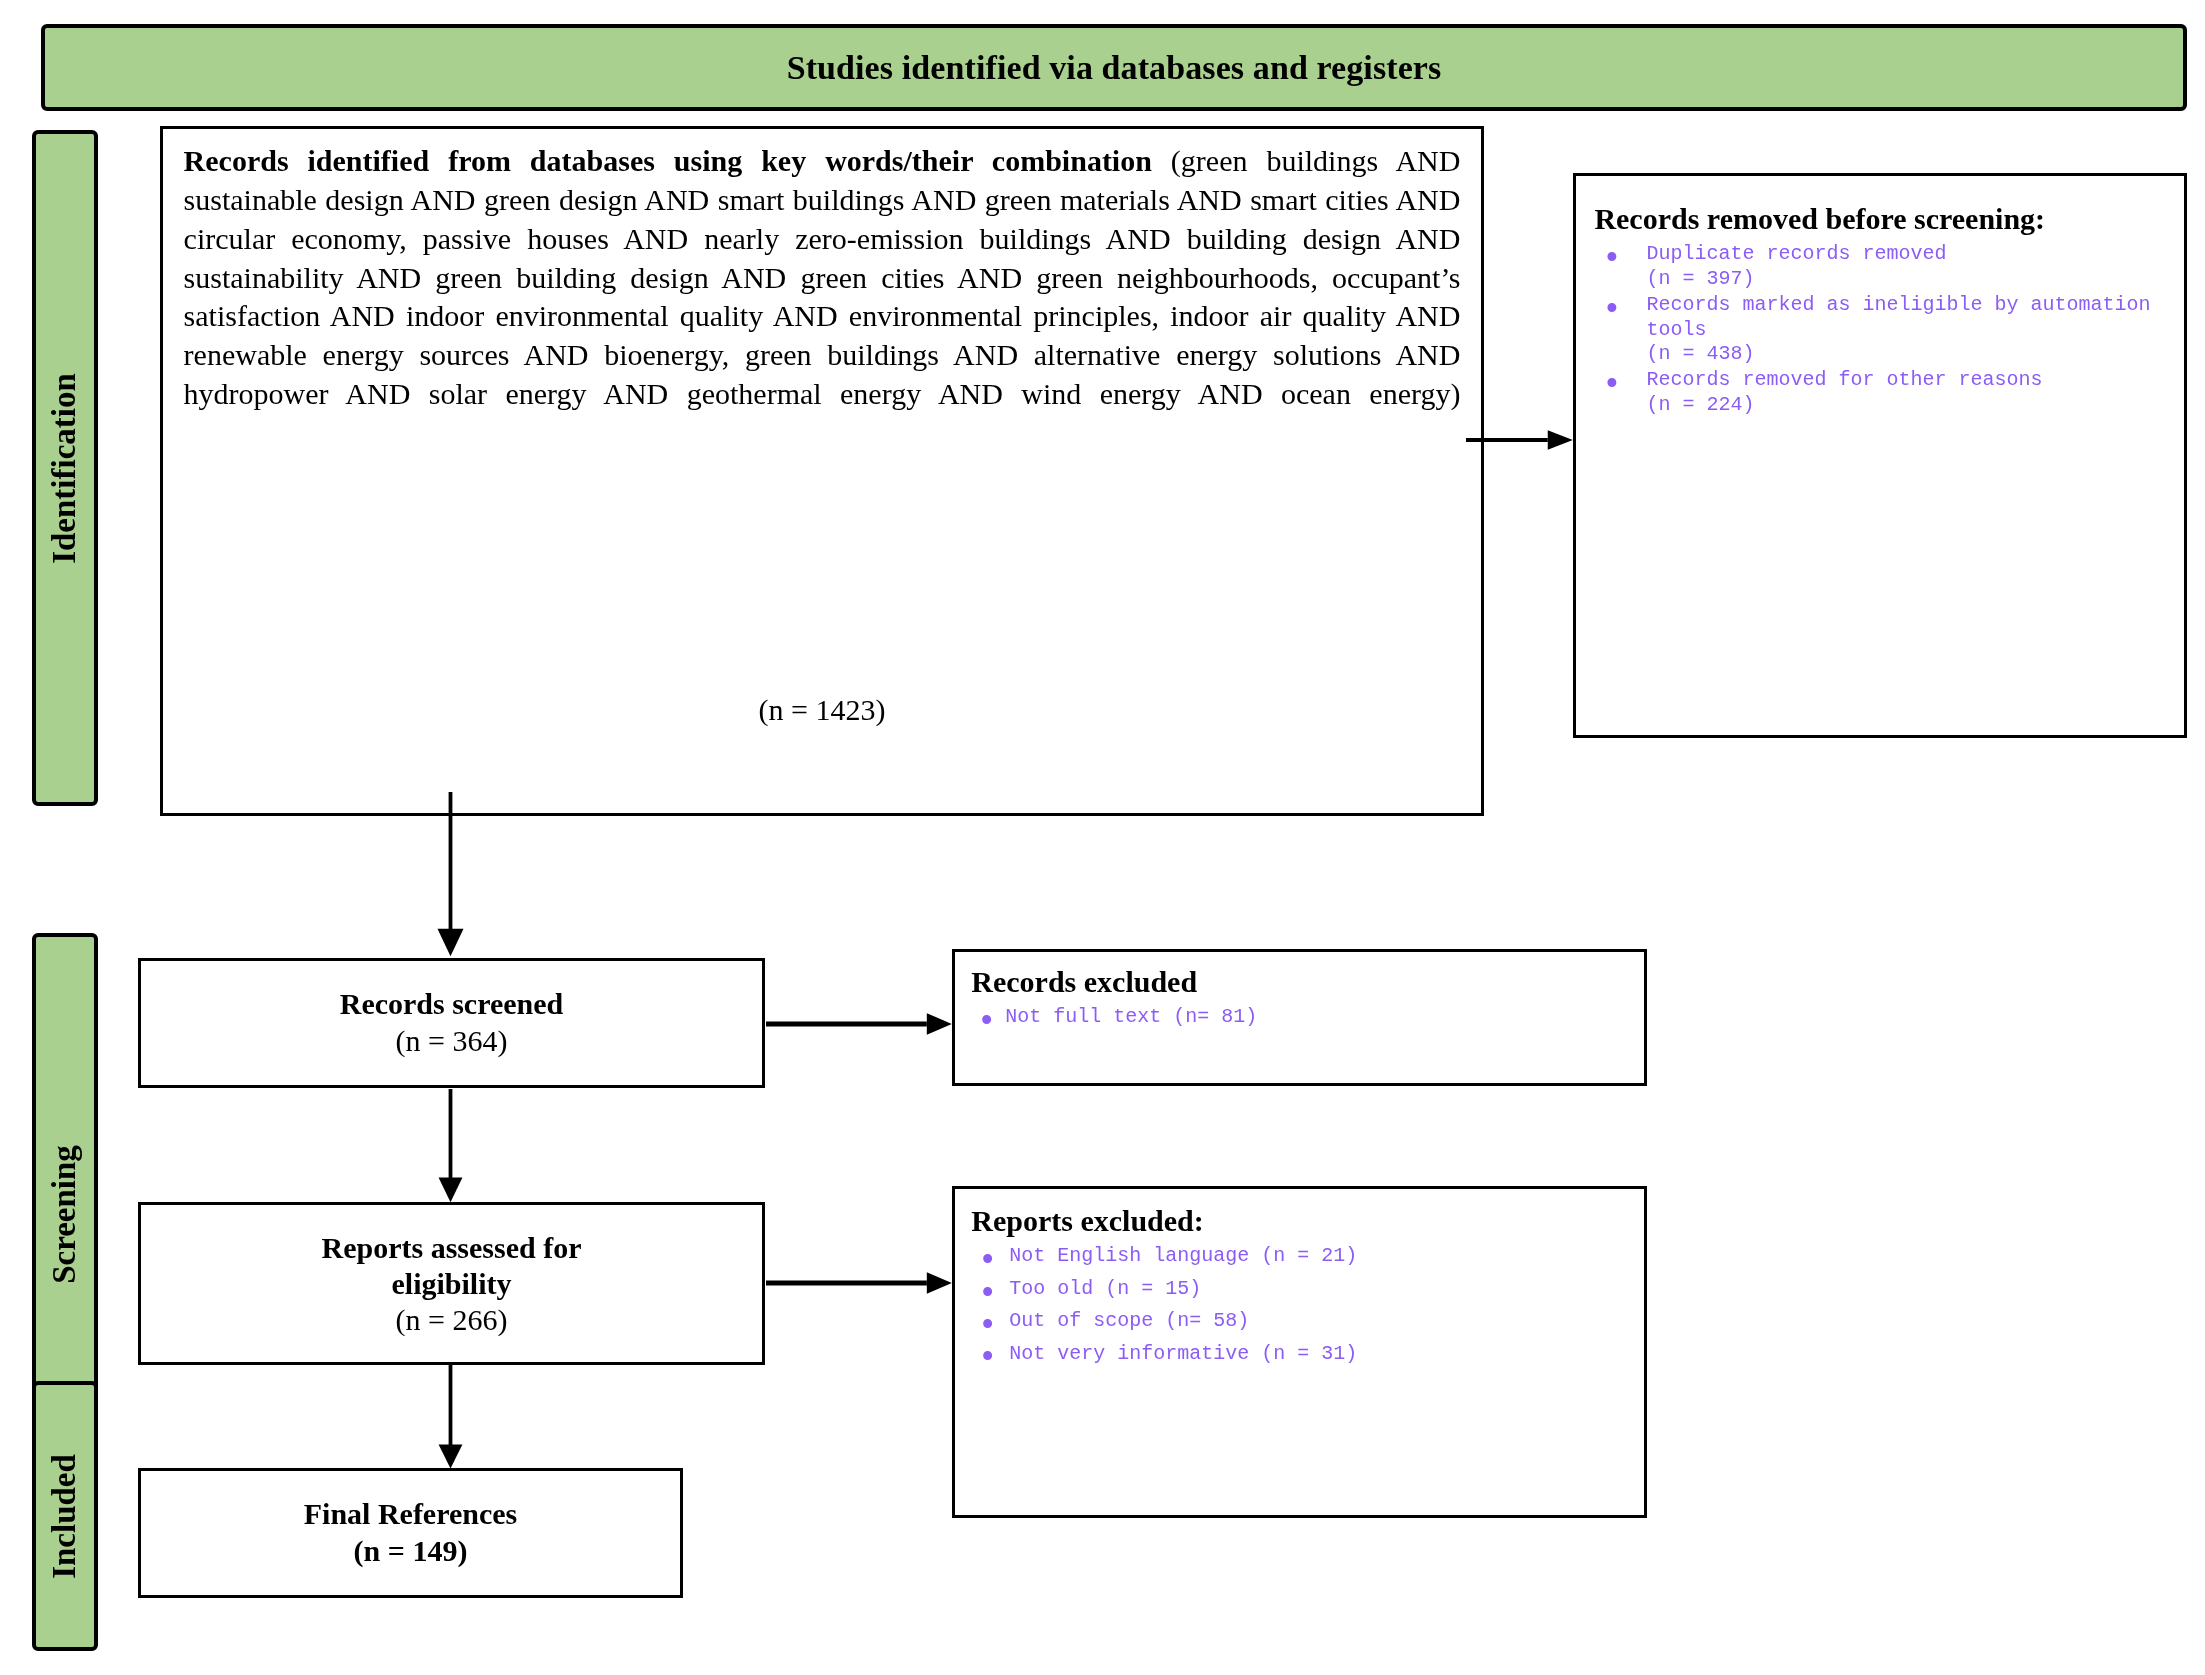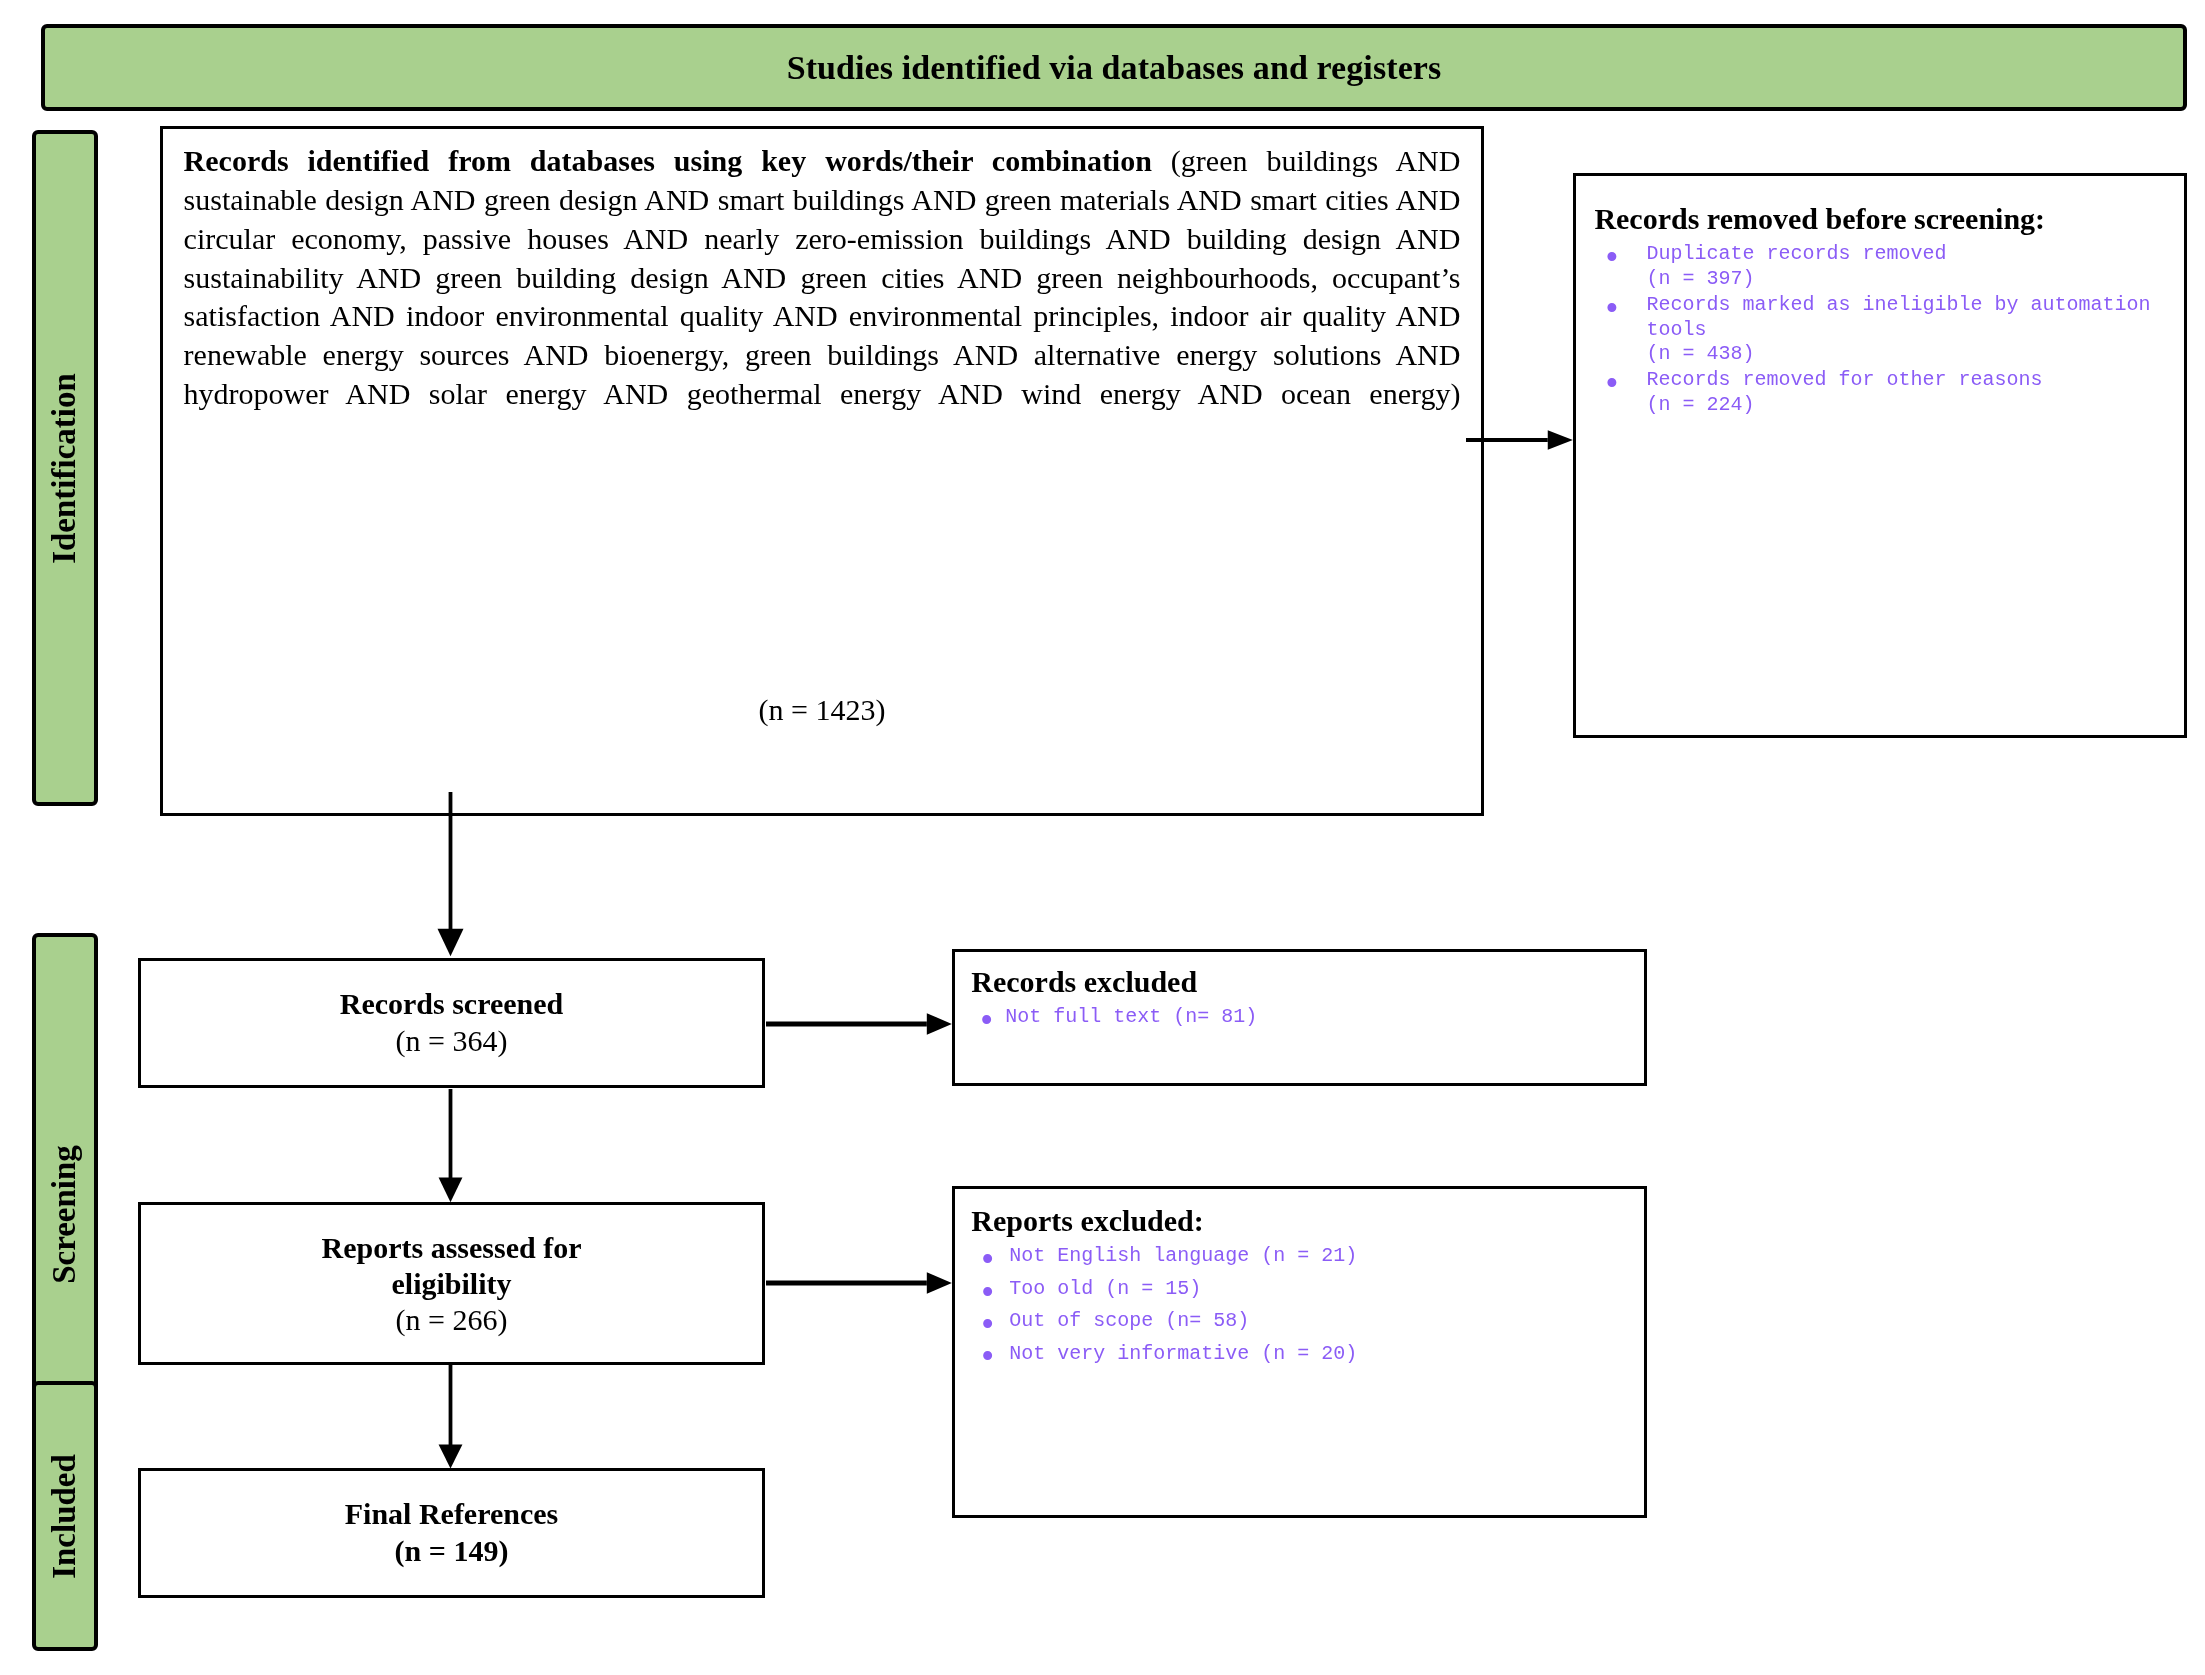--- a/index.html
+++ b/index.html
@@ -206,21 +206,21 @@
     font-weight: bold;
     line-height: 1.2;
     margin-bottom: 5.4px;
   }
   #box-reports-excluded ul.bullets > li { padding-left: 38px; margin-bottom: 7.6px; }
   #box-reports-excluded ul.bullets > li::before { left: 6.5px; }
 
   #box-final-references {
     left: 138px;
     top: 1468px;
-    width: 627px;
+    width: 545px;
     height: 130px;
     display: flex;
     flex-direction: column;
     align-items: center;
     justify-content: center;
   }
   #box-final-references .line1 {
     font-size: 30px;
     font-weight: bold;
     line-height: 1.22;
@@ -305,21 +305,21 @@
       <li>
         <span>Not English language (n = 21)</span>
       </li>
       <li>
         <span>Too old (n = 15)</span>
       </li>
       <li>
         <span>Out of scope (n= 58)</span>
       </li>
       <li>
-        <span>Not very informative (n = 20)</span>
+        <span>Not very informative (n = 31)</span>
       </li>
     </ul>
   </div>
 
   <div class="box" id="box-final-references">
     <div class="line1">Final References</div>
     <div class="line2">(n = 149)</div>
   </div>
 
   <div class="conn" style="left:1466px; top:429px;">

